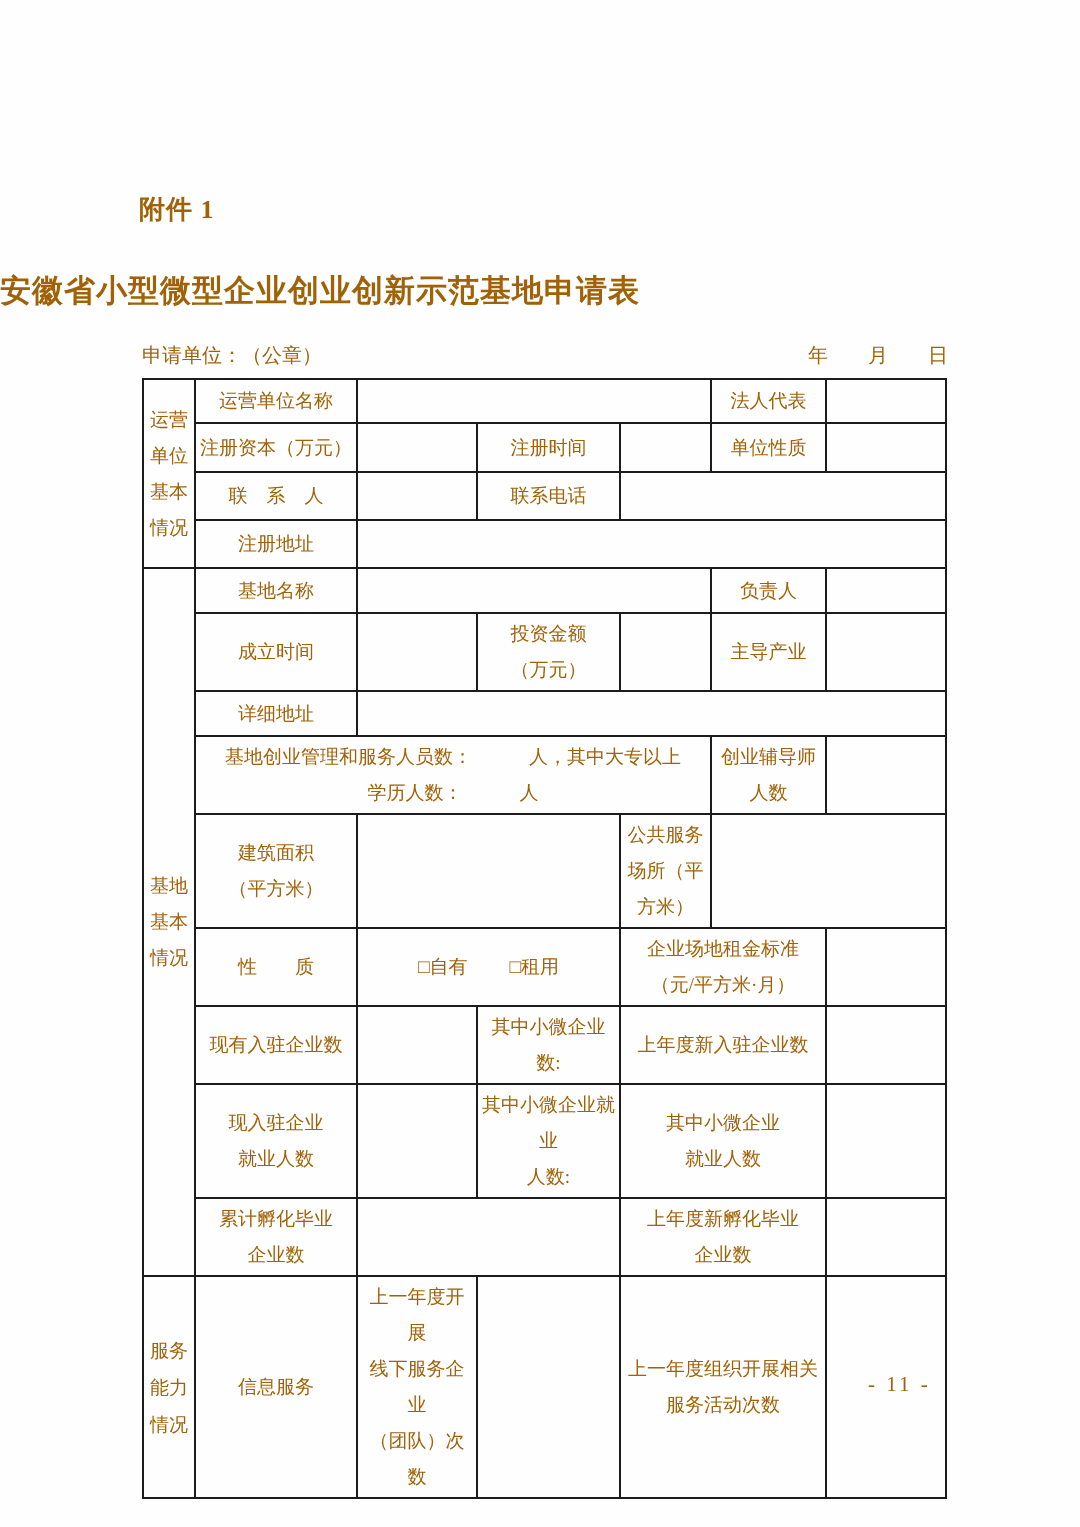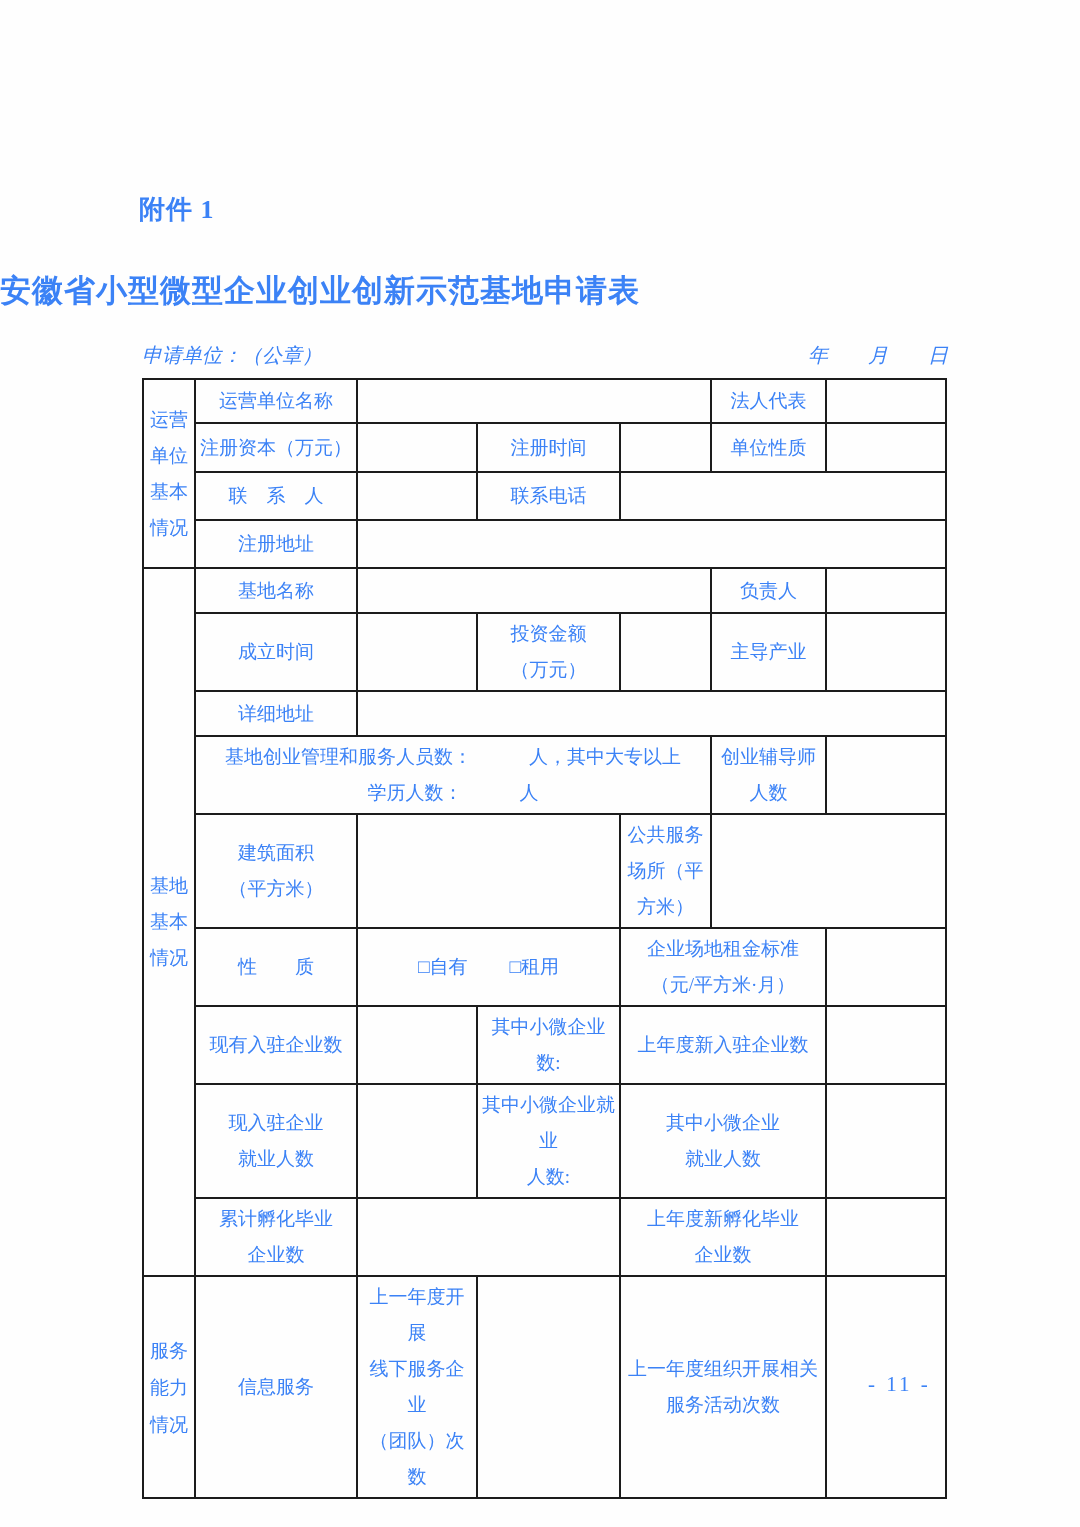--- a/index.html
+++ b/index.html
@@ -2,37 +2,36 @@
 <html><head>
 <meta charset="utf-8">
 <style>
   html,body{margin:0;padding:0;background:#e8e8e8;}
   .page{
     position:relative;
     width:1080px;height:1527px;
     margin:0 auto;
     background:#fefefe;
     font-family:"Liberation Serif","DejaVu Serif",serif;
-    color:#3b82f6;
+    color:#a16207;
     overflow:hidden;
   }
   .attachment{
     position:absolute;left:139px;top:192px;
     font-size:26px;font-weight:bold;letter-spacing:1px;
   }
   .title{
     position:absolute;left:0;top:270px;width:100%;
     text-align:left;
     font-size:31px;font-weight:bold;letter-spacing:1px;
   }
   .subheader{
     position:absolute;left:142px;top:342px;width:806px;
     display:flex;justify-content:space-between;align-items:flex-end;
     font-size:20px;
-    font-style:italic;
   }
   table.form{
     position:absolute;left:142px;top:378px;
     border-collapse:collapse;table-layout:fixed;
     width:805px;
   }
   table.form td{
     border:2px solid #1c1c1c;
     text-align:center;vertical-align:middle;
     font-size:19px;line-height:36px;

